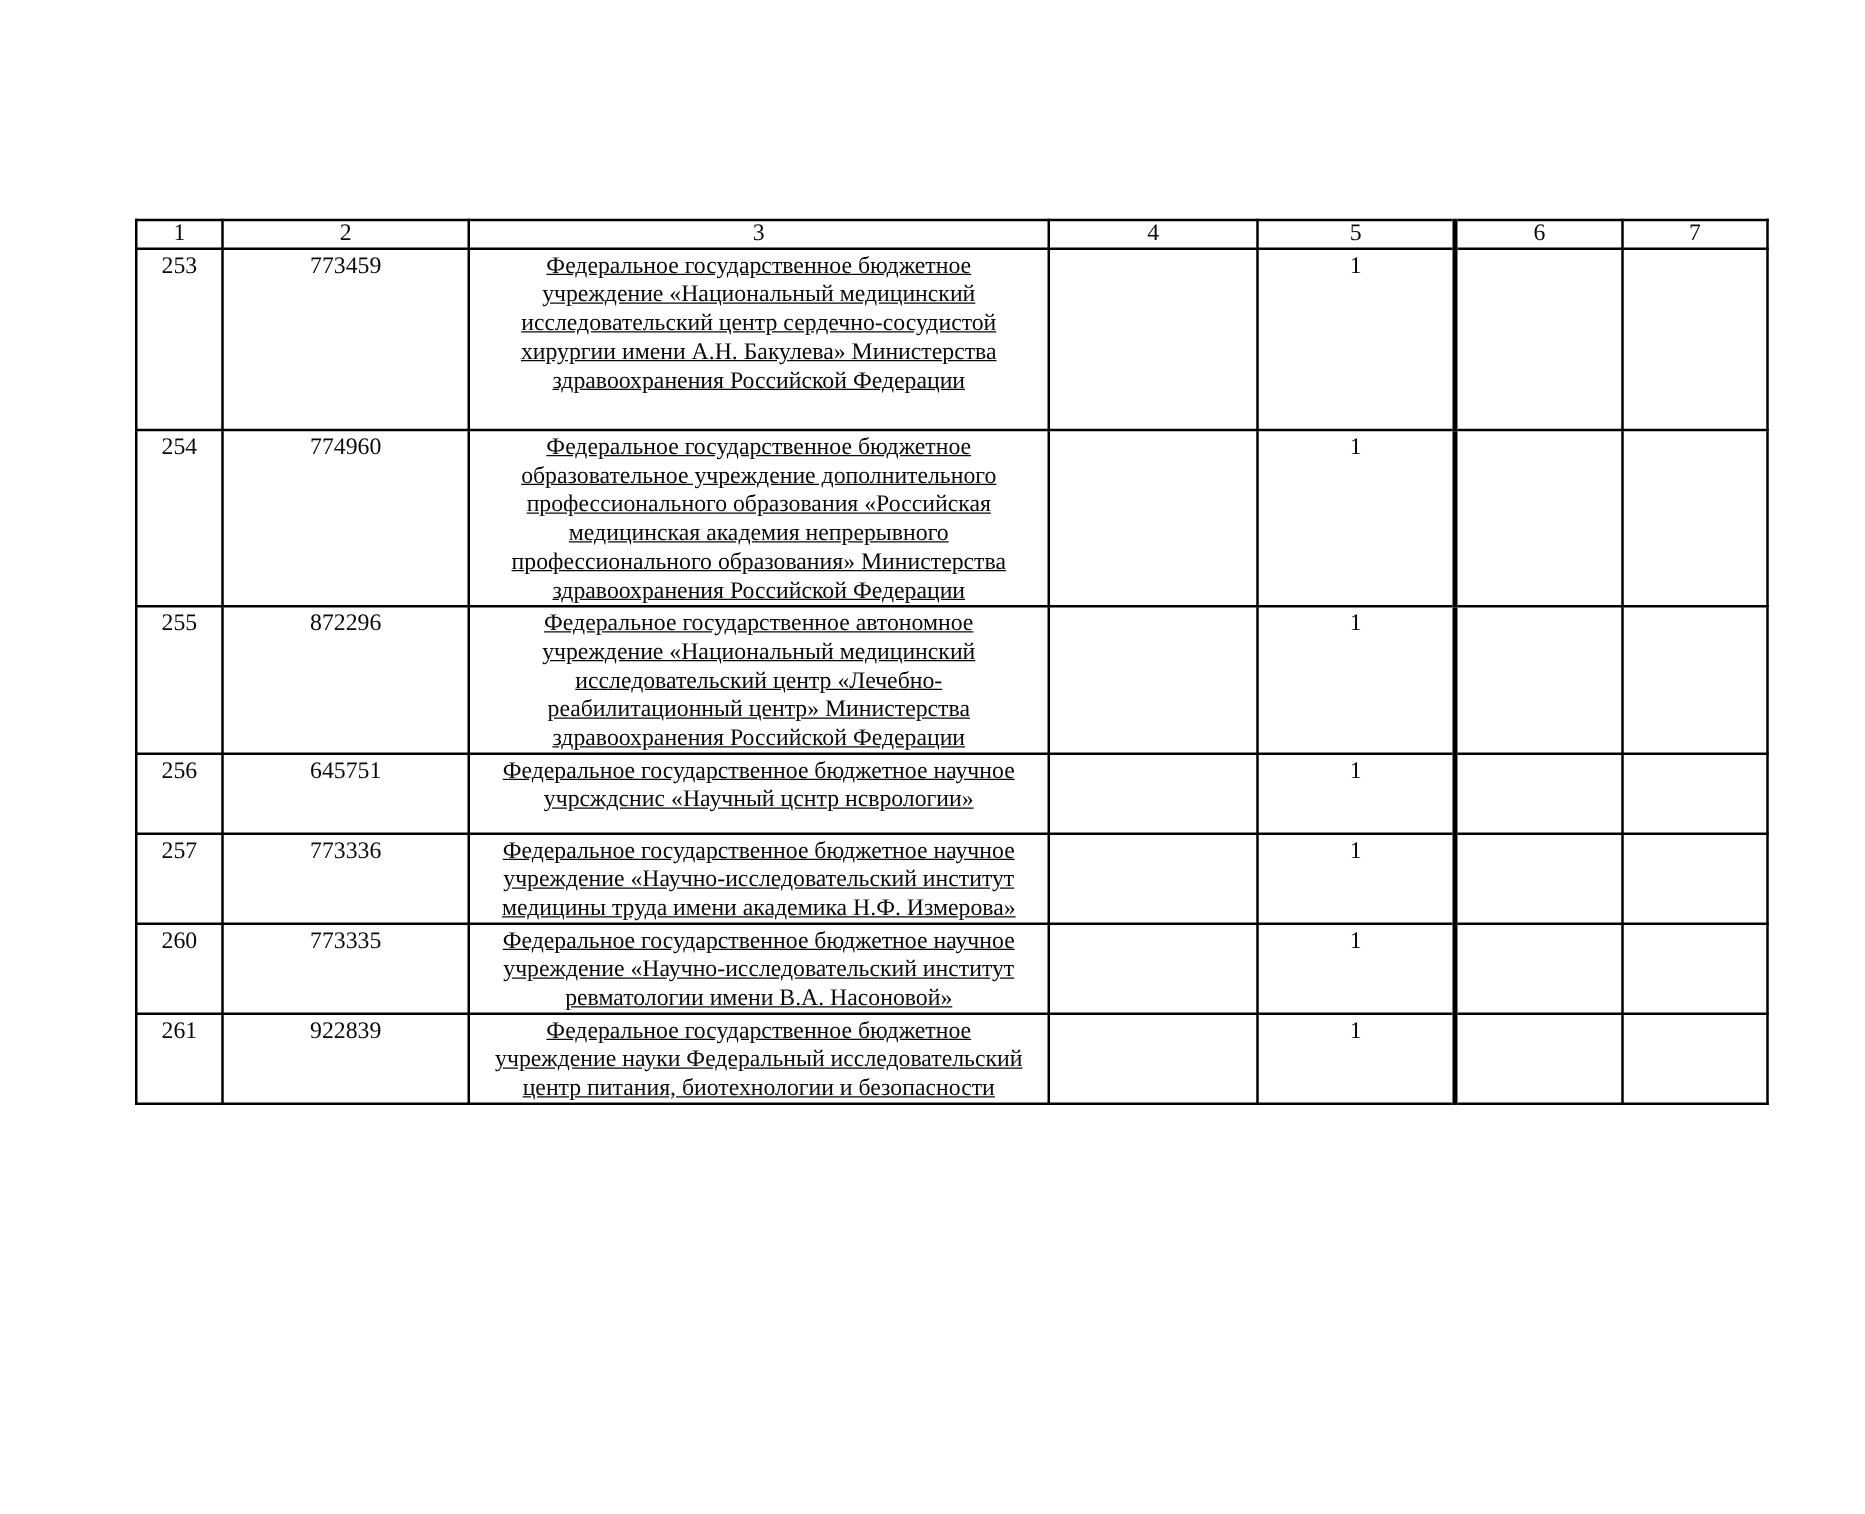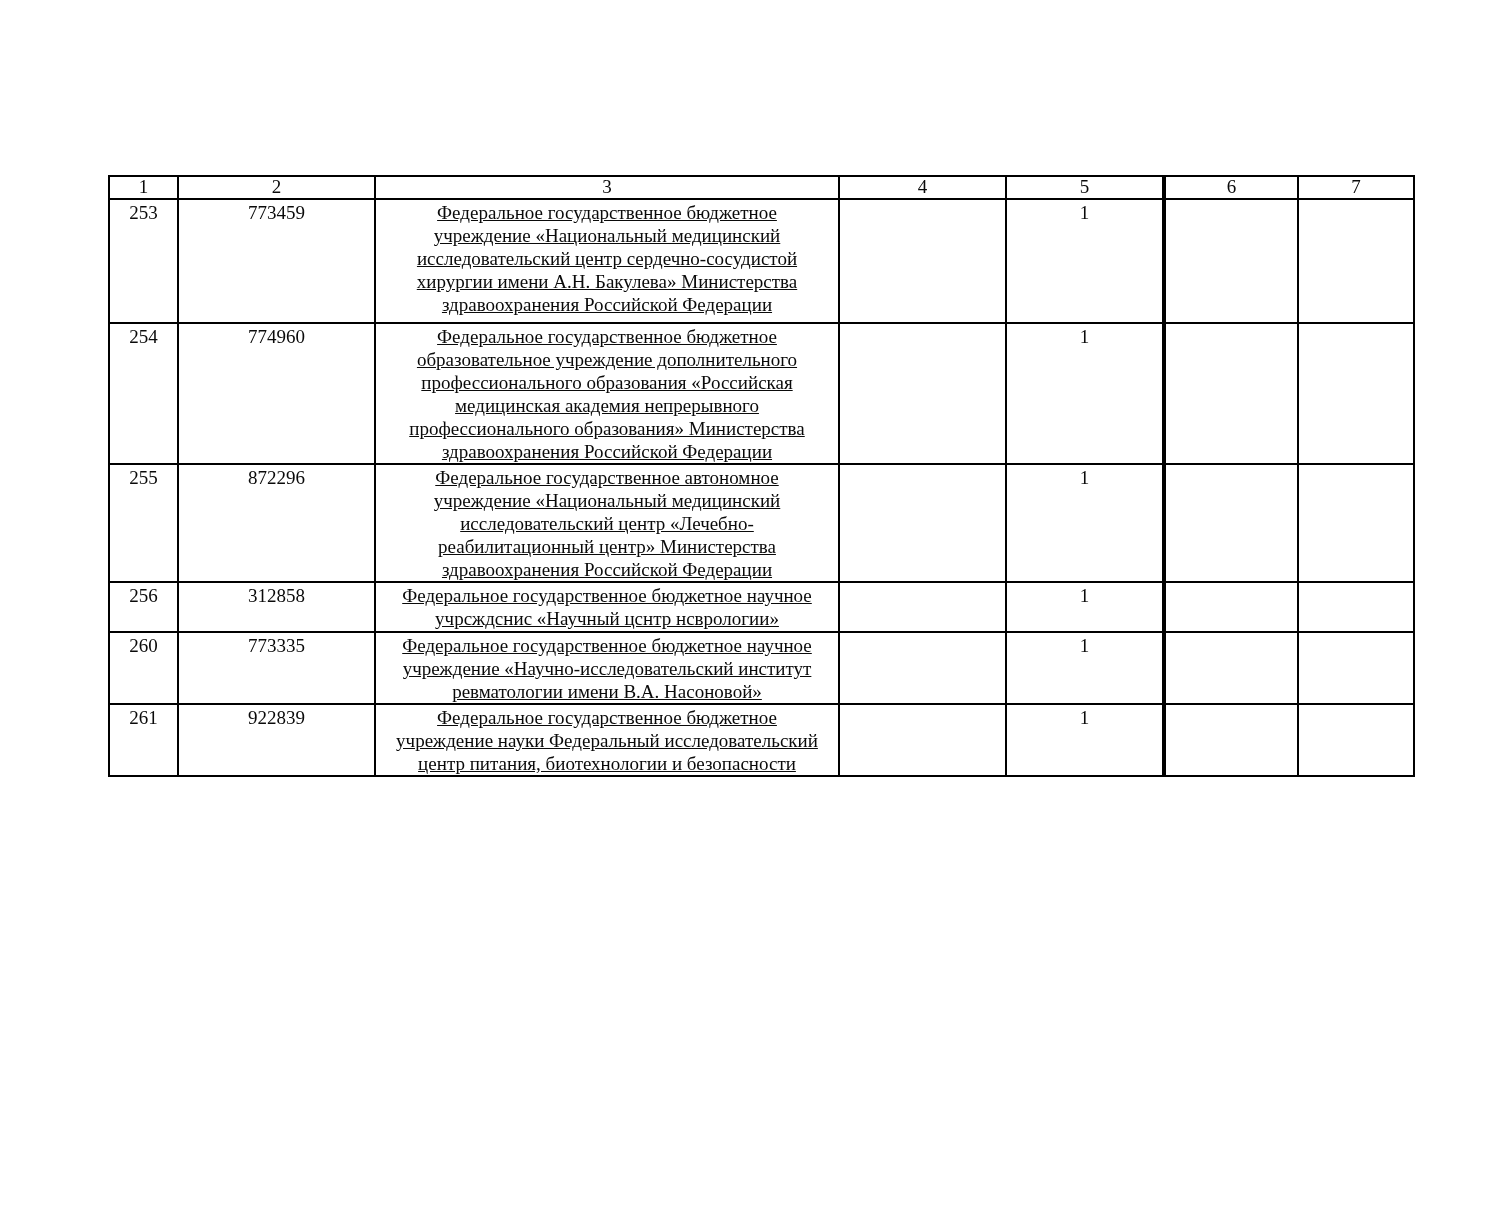--- a/index.html
+++ b/index.html
@@ -66,21 +66,21 @@
         <th>1</th>
         <th>2</th>
         <th>3</th>
         <th>4</th>
         <th class="thick-r">5</th>
         <th>6</th>
         <th>7</th>
       </tr>
     </thead>
     <tbody>
-      <tr style="height:124px">
+      <tr style="height:145px">
         <td>253</td>
         <td>773459</td>
         <td class="name">Федеральное государственное бюджетное
 учреждение «Национальный медицинский
 исследовательский центр сердечно-сосудистой
 хирургии имени А.Н. Бакулева» Министерства
 здравоохранения Российской Федерации</td>
         <td></td>
         <td class="thick-r">1</td>
         <td></td>
@@ -106,25 +106,36 @@
         <td class="name">Федеральное государственное автономное
 учреждение «Национальный медицинский
 исследовательский центр «Лечебно-
 реабилитационный центр» Министерства
 здравоохранения Российской Федерации</td>
         <td></td>
         <td class="thick-r">1</td>
         <td></td>
         <td></td>
       </tr>
-      <tr style="height:50px">
+      <tr style="height:64px">
         <td>256</td>
-        <td>312858</td>
+        <td>645751</td>
         <td class="name">Федеральное государственное бюджетное научное
 учрсждснис «Научный цснтр нсврологии»</td>
+        <td></td>
+        <td class="thick-r">1</td>
+        <td></td>
+        <td></td>
+      </tr>
+      <tr style="height:71px">
+        <td>257</td>
+        <td>773336</td>
+        <td class="name">Федеральное государственное бюджетное научное
+учреждение «Научно-исследовательский институт
+медицины труда имени академика Н.Ф. Измерова»</td>
         <td></td>
         <td class="thick-r">1</td>
         <td></td>
         <td></td>
       </tr>
       <tr style="height:70px">
         <td>260</td>
         <td>773335</td>
         <td class="name">Федеральное государственное бюджетное научное
 учреждение «Научно-исследовательский институт

